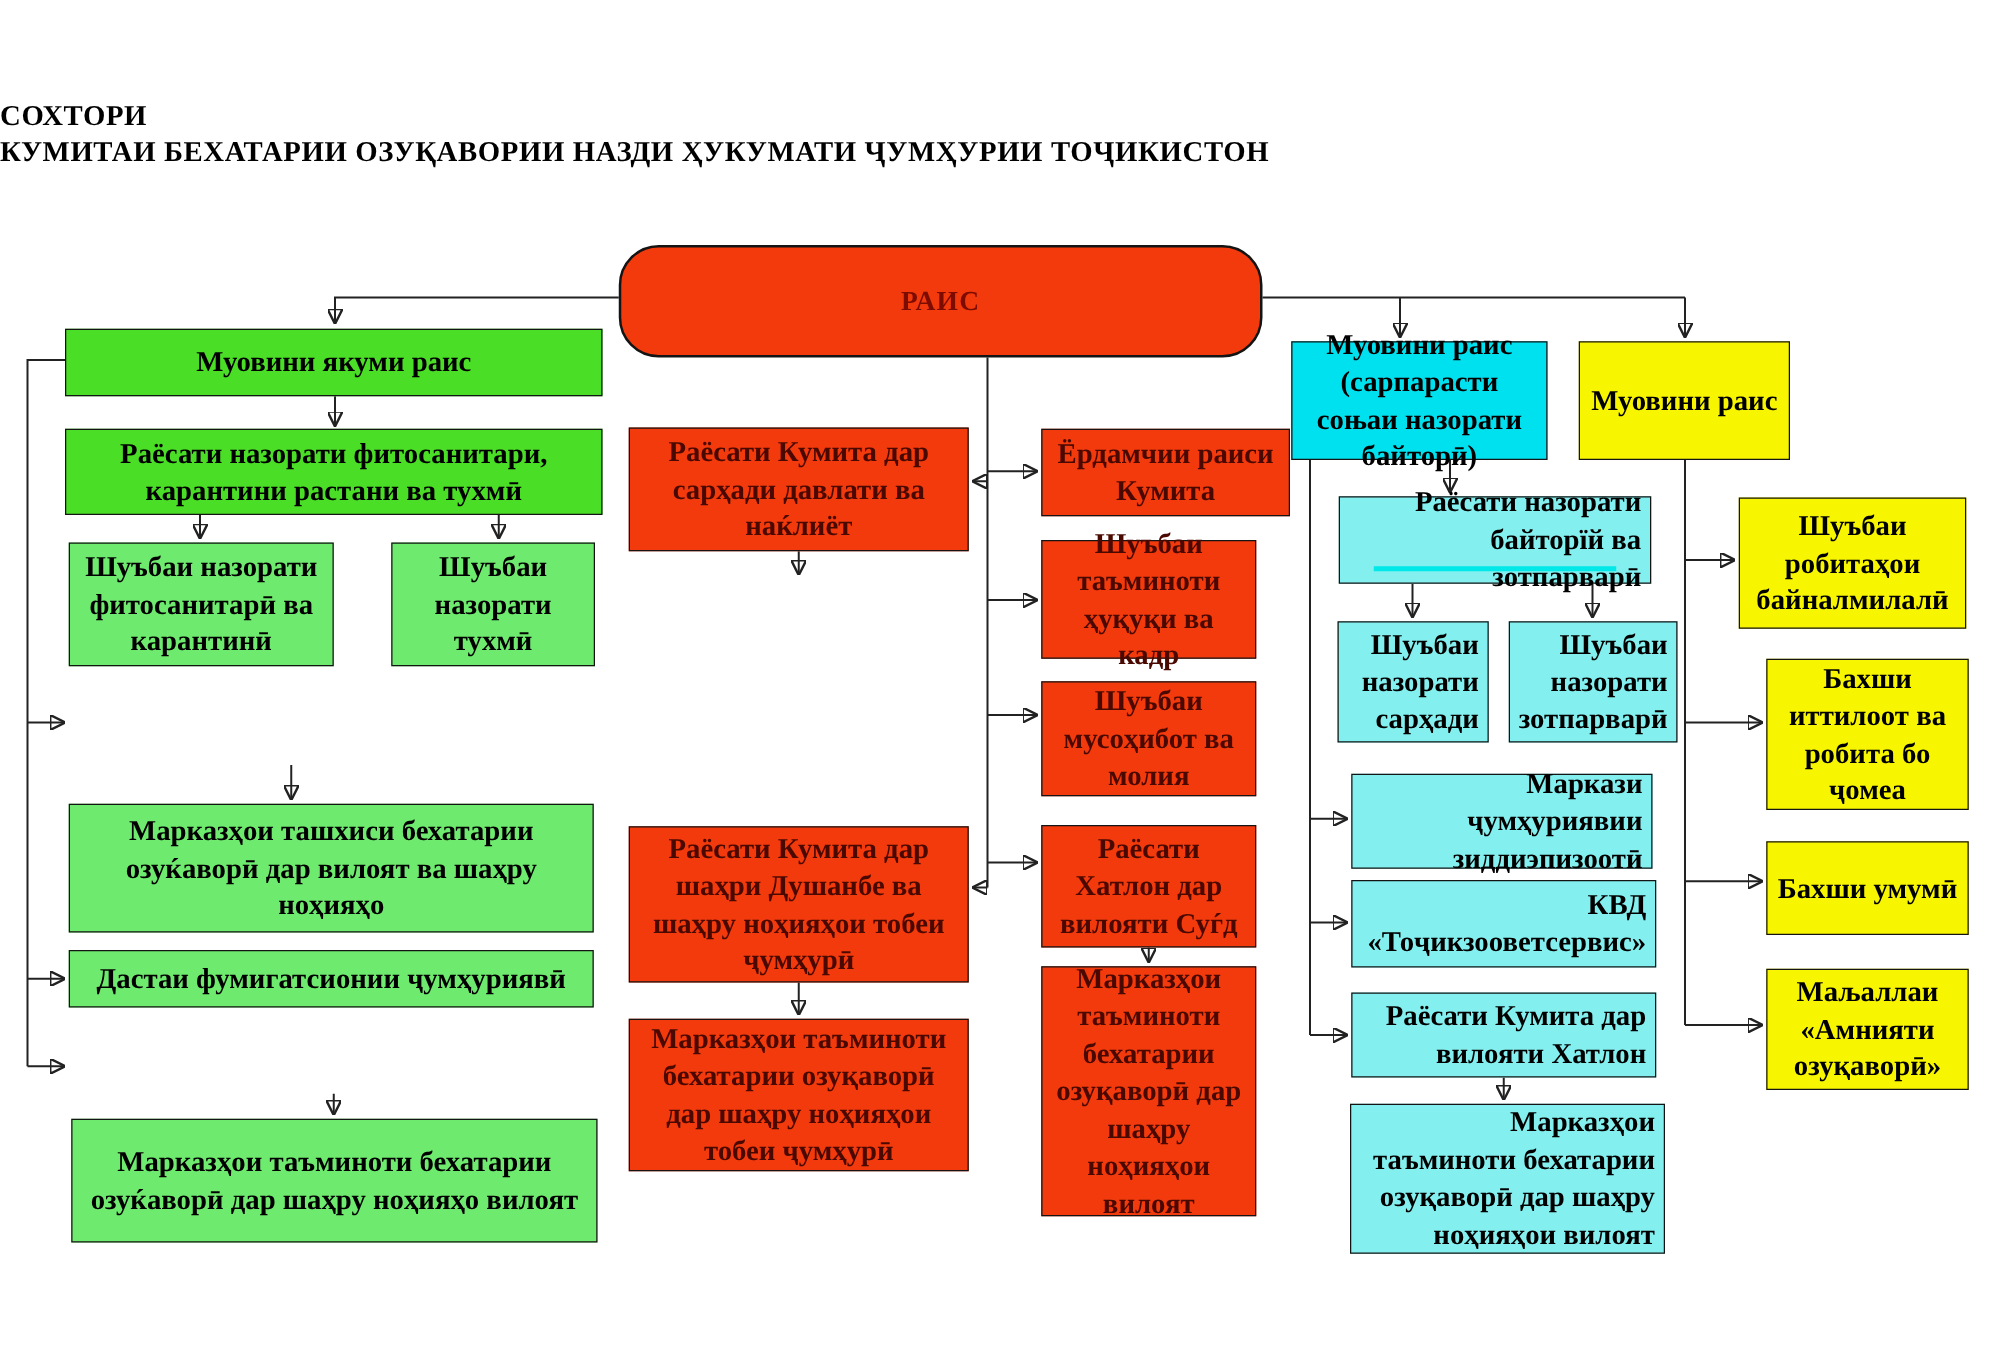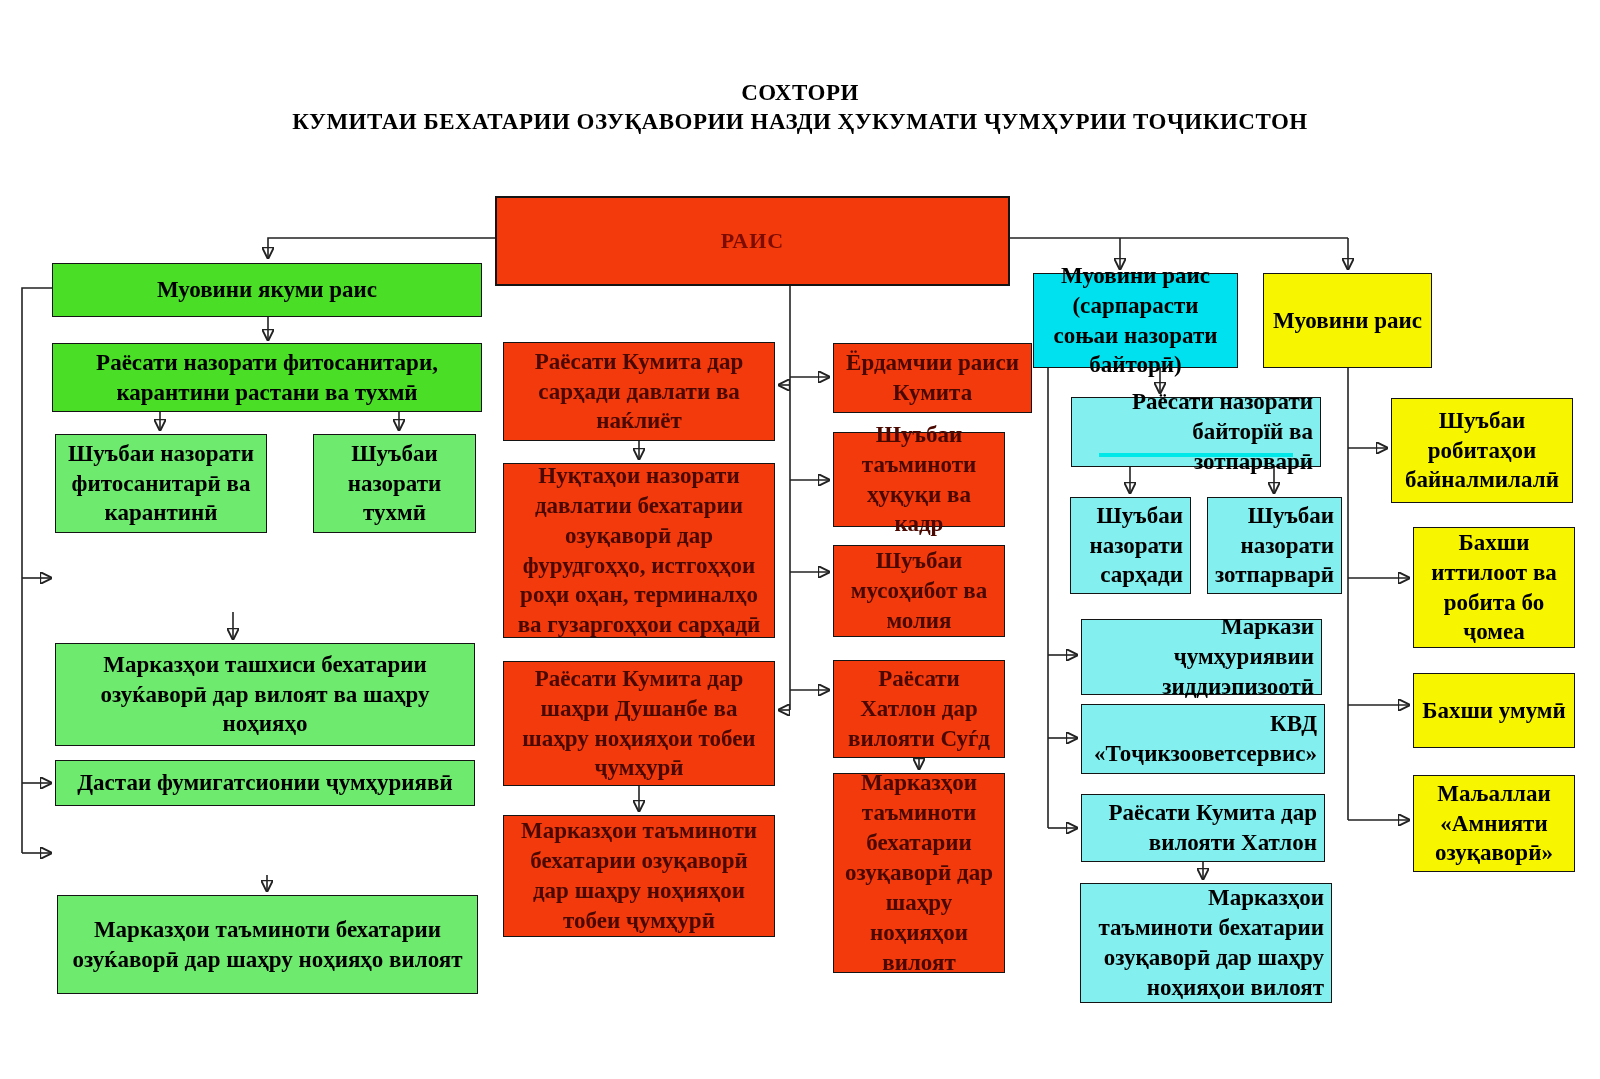--- a/index.html
+++ b/index.html
@@ -5,36 +5,36 @@
   html,body{margin:0;padding:0;background:#ffffff;}
   #canvas{
     position:relative;
     width:1600px;height:1079px;
     background:#ffffff;
     font-family:"Liberation Serif", serif;
     overflow:hidden;
   }
   .title{
     position:absolute;top:78px;left:0;width:100%;
-    text-align:center;font-weight:bold;color:#000;
+    font-weight:bold;color:#000;
     font-size:23px;line-height:1.28;letter-spacing:.5px;
   }
   .node{
     position:absolute;
     display:flex;align-items:center;justify-content:center;
     text-align:center;
     box-sizing:border-box;
     border:1.6px solid #141414;
     font-weight:bold;
     font-size:23px;line-height:1.3;
     padding:3px 7px;
     color:#000;
   }
   .red{background:#f23a0c;color:#490800;}
-  .rais{font-size:22px;letter-spacing:1px;color:#7c0b00;border-width:2px;}
+  .rais{font-size:22px;letter-spacing:1px;color:#7c0b00;border-width:2px;border-radius:32px;}
   .green1{background:#4ade26;}
   .green2{background:#6eeb6e;}
   .cyan1{background:#00e1ef;}
   .cyan2{background:#84efef;text-align:right;}
   .yellow{background:#f8f501;}
   .v2-underline{
     position:absolute;left:11%;bottom:9px;width:78%;height:4px;
     background:#00e8e8;
   }
   svg.wires{position:absolute;left:0;top:0;pointer-events:none;}
@@ -104,21 +104,20 @@
 
   <div class="node green1" style="left:52px;top:263px;width:430px;height:54px">Муовини якуми раис</div>
   <div class="node green1" style="left:52px;top:343px;width:430px;height:69px">Раёсати назорати фитосанитари, карантини растани ва тухмӣ</div>
   <div class="node green2" style="left:55px;top:434px;width:212px;height:99px">Шуъбаи назорати фитосанитарӣ ва карантинӣ</div>
   <div class="node green2" style="left:313px;top:434px;width:163px;height:99px">Шуъбаи назорати тухмӣ</div>
   <div class="node green2" style="left:55px;top:643px;width:420px;height:103px">Марказҳои ташхиси бехатарии озуќаворӣ дар вилоят ва шаҳру ноҳияҳо</div>
   <div class="node green2" style="left:55px;top:760px;width:420px;height:46px">Дастаи фумигатсионии ҷумҳуриявӣ</div>
   <div class="node green2" style="left:57px;top:895px;width:421px;height:99px">Марказҳои таъминоти бехатарии озуќаворӣ дар шаҳру ноҳияҳо вилоят</div>
 
   <div class="node red" style="left:503px;top:342px;width:272px;height:99px">Раёсати Кумита дар сарҳади давлати ва наќлиёт</div>
-  <div class="node red" style="left:503px;top:463px;width:272px;height:175px">Нуқтаҳои назорати давлатии бехатарии озуқаворӣ дар фурудгоҳҳо, истгоҳҳои роҳи оҳан, терминалҳо ва гузаргоҳҳои сарҳадӣ</div>
   <div class="node red" style="left:503px;top:661px;width:272px;height:125px">Раёсати Кумита дар шаҳри Душанбе ва шаҳру ноҳияҳои тобеи ҷумҳурӣ</div>
   <div class="node red" style="left:503px;top:815px;width:272px;height:122px">Марказҳои таъминоти бехатарии озуқаворӣ дар шаҳру ноҳияҳои тобеи ҷумҳурӣ</div>
 
   <div class="node red" style="left:833px;top:343px;width:199px;height:70px">Ёрдамчии раиси Кумита</div>
   <div class="node red" style="left:833px;top:432px;width:172px;height:95px">Шуъбаи таъминоти ҳуқуқи ва кадр</div>
   <div class="node red" style="left:833px;top:545px;width:172px;height:92px">Шуъбаи мусоҳибот ва молия</div>
   <div class="node red" style="left:833px;top:660px;width:172px;height:98px">Раёсати Хатлон дар вилояти Суѓд</div>
   <div class="node red" style="left:833px;top:773px;width:172px;height:200px">Марказҳои таъминоти бехатарии озуқаворӣ дар шаҳру ноҳияҳои вилоят</div>
 
   <div class="node cyan1" style="left:1033px;top:273px;width:205px;height:95px">Муовини раис (сарпарасти соњаи назорати байторӣ)</div>

